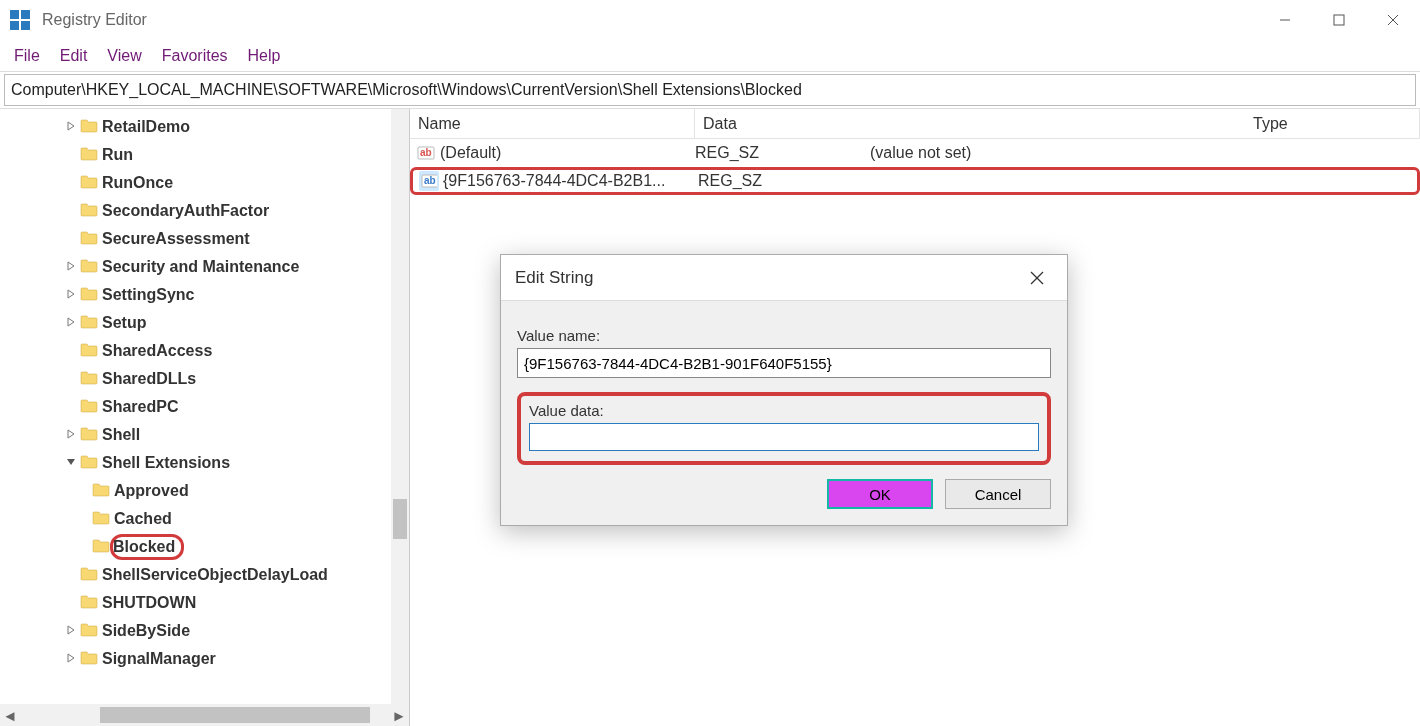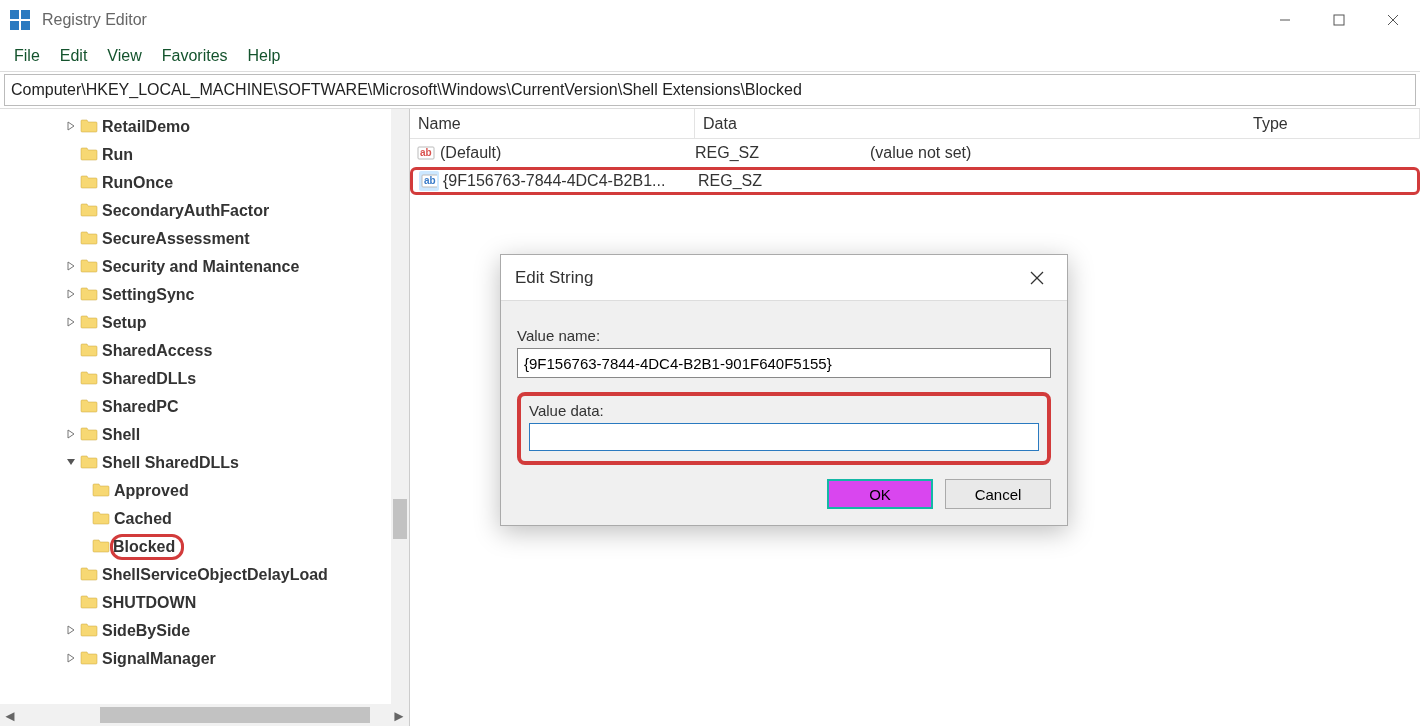--- a/index.html
+++ b/index.html
@@ -6,21 +6,21 @@
   body { width: 1420px; height: 726px; background: #fff; position: relative; overflow: hidden; color: #333; font-size: 15px; }
 
   
   .titlebar { height: 40px; display: flex; align-items: center; padding-left: 8px; border-bottom: 0px; }
   .titlebar .app-icon { width: 24px; height: 24px; margin-right: 10px; display:flex; align-items:center; justify-content:center; }
   .titlebar .title-text { font-size: 16px; color: #666; }
   .winbtns { margin-left: auto; display: flex; }
   .winbtn { width: 54px; height: 40px; display:flex; align-items:center; justify-content:center; color:#555; }
 
   
-  .menubar { height: 32px; display:flex; align-items:center; padding: 0 4px; font-size:16px; color:#14532d; border-bottom:1px solid #ddd; }
+  .menubar { height: 32px; display:flex; align-items:center; padding: 0 4px; font-size:16px; color:#701a75; border-bottom:1px solid #ddd; }
   .menubar .menu-item { padding: 4px 10px; }
 
   
   .addressbar { height: 32px; border: 1px solid #bbb; margin: 2px 4px 0 4px; display:flex; align-items:center; padding:0 6px; font-size:16px; color:#222; }
 
   
   .main { display:flex; height: calc(726px - 40px - 32px - 36px); border-top:1px solid #ddd; margin-top:2px;}
   .tree { width: 410px; border-right:1px solid #ccc; position:relative; overflow:hidden; }
   .tree-inner { padding-top:4px; height:100%; overflow:hidden;font-weight:bold; }
   .tree-row { height:28px; display:flex; align-items:center; font-size:16px; white-space:nowrap; }
@@ -251,21 +251,21 @@
         <div class="tree-row">
           <span class="spacer" style="width:62px"></span>
           <span class="caret"><svg width="10" height="10">
               <path d="M1 2 L9 2 L5 8 Z" fill="#555"></path>
             </svg></span>
           <span class="folder-icon">
             <svg width="18" height="14" viewBox="0 0 18 14">
               <path class="folder-svg" d="M1 3 L1 12 Q1 13 2 13 L16 13 Q17 13 17 12 L17 4 Q17 3 16 3 L8 3 L7 1 L2 1 Q1 1 1 2 Z"></path>
             </svg>
           </span>
-          <span class="label">Shell SharedDLLs</span>
+          <span class="label">Shell Extensions</span>
         </div>
         <div class="tree-row">
           <span class="spacer" style="width:74px"></span>
           <span class="caret"></span>
           <span class="folder-icon">
             <svg width="18" height="14" viewBox="0 0 18 14">
               <path class="folder-svg" d="M1 3 L1 12 Q1 13 2 13 L16 13 Q17 13 17 12 L17 4 Q17 3 16 3 L8 3 L7 1 L2 1 Q1 1 1 2 Z"></path>
             </svg>
           </span>
           <span class="label">Approved</span>

